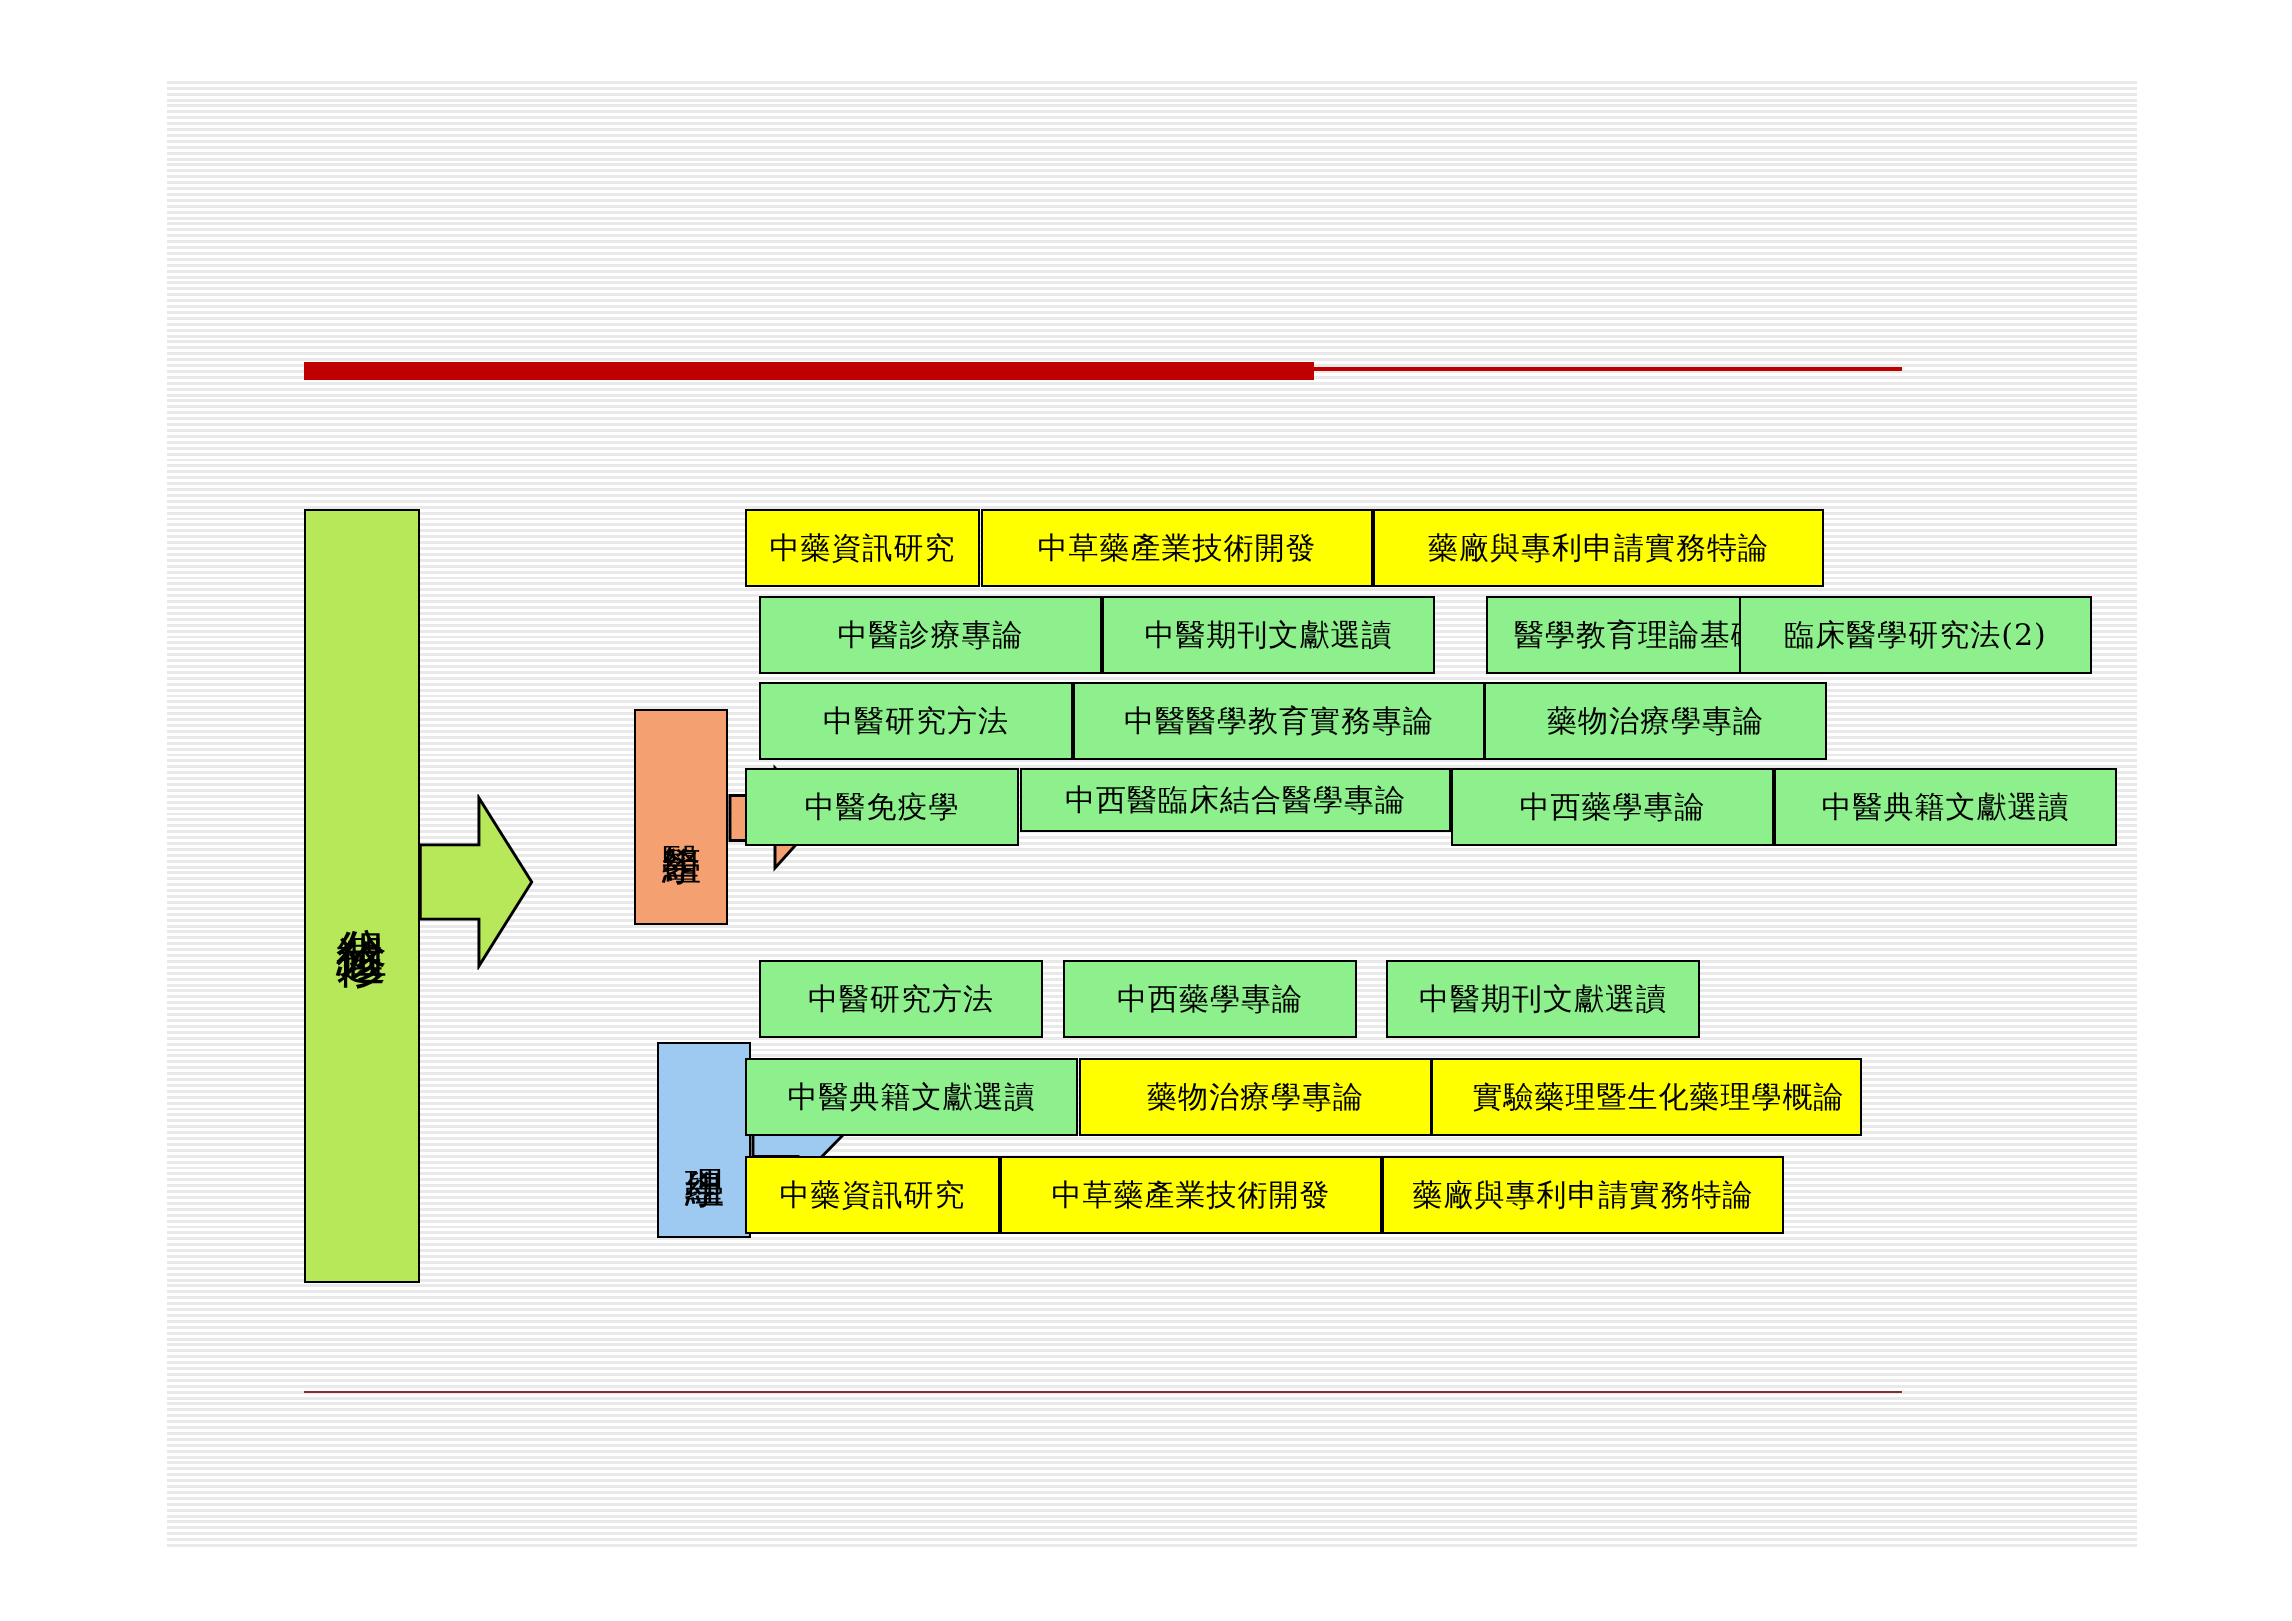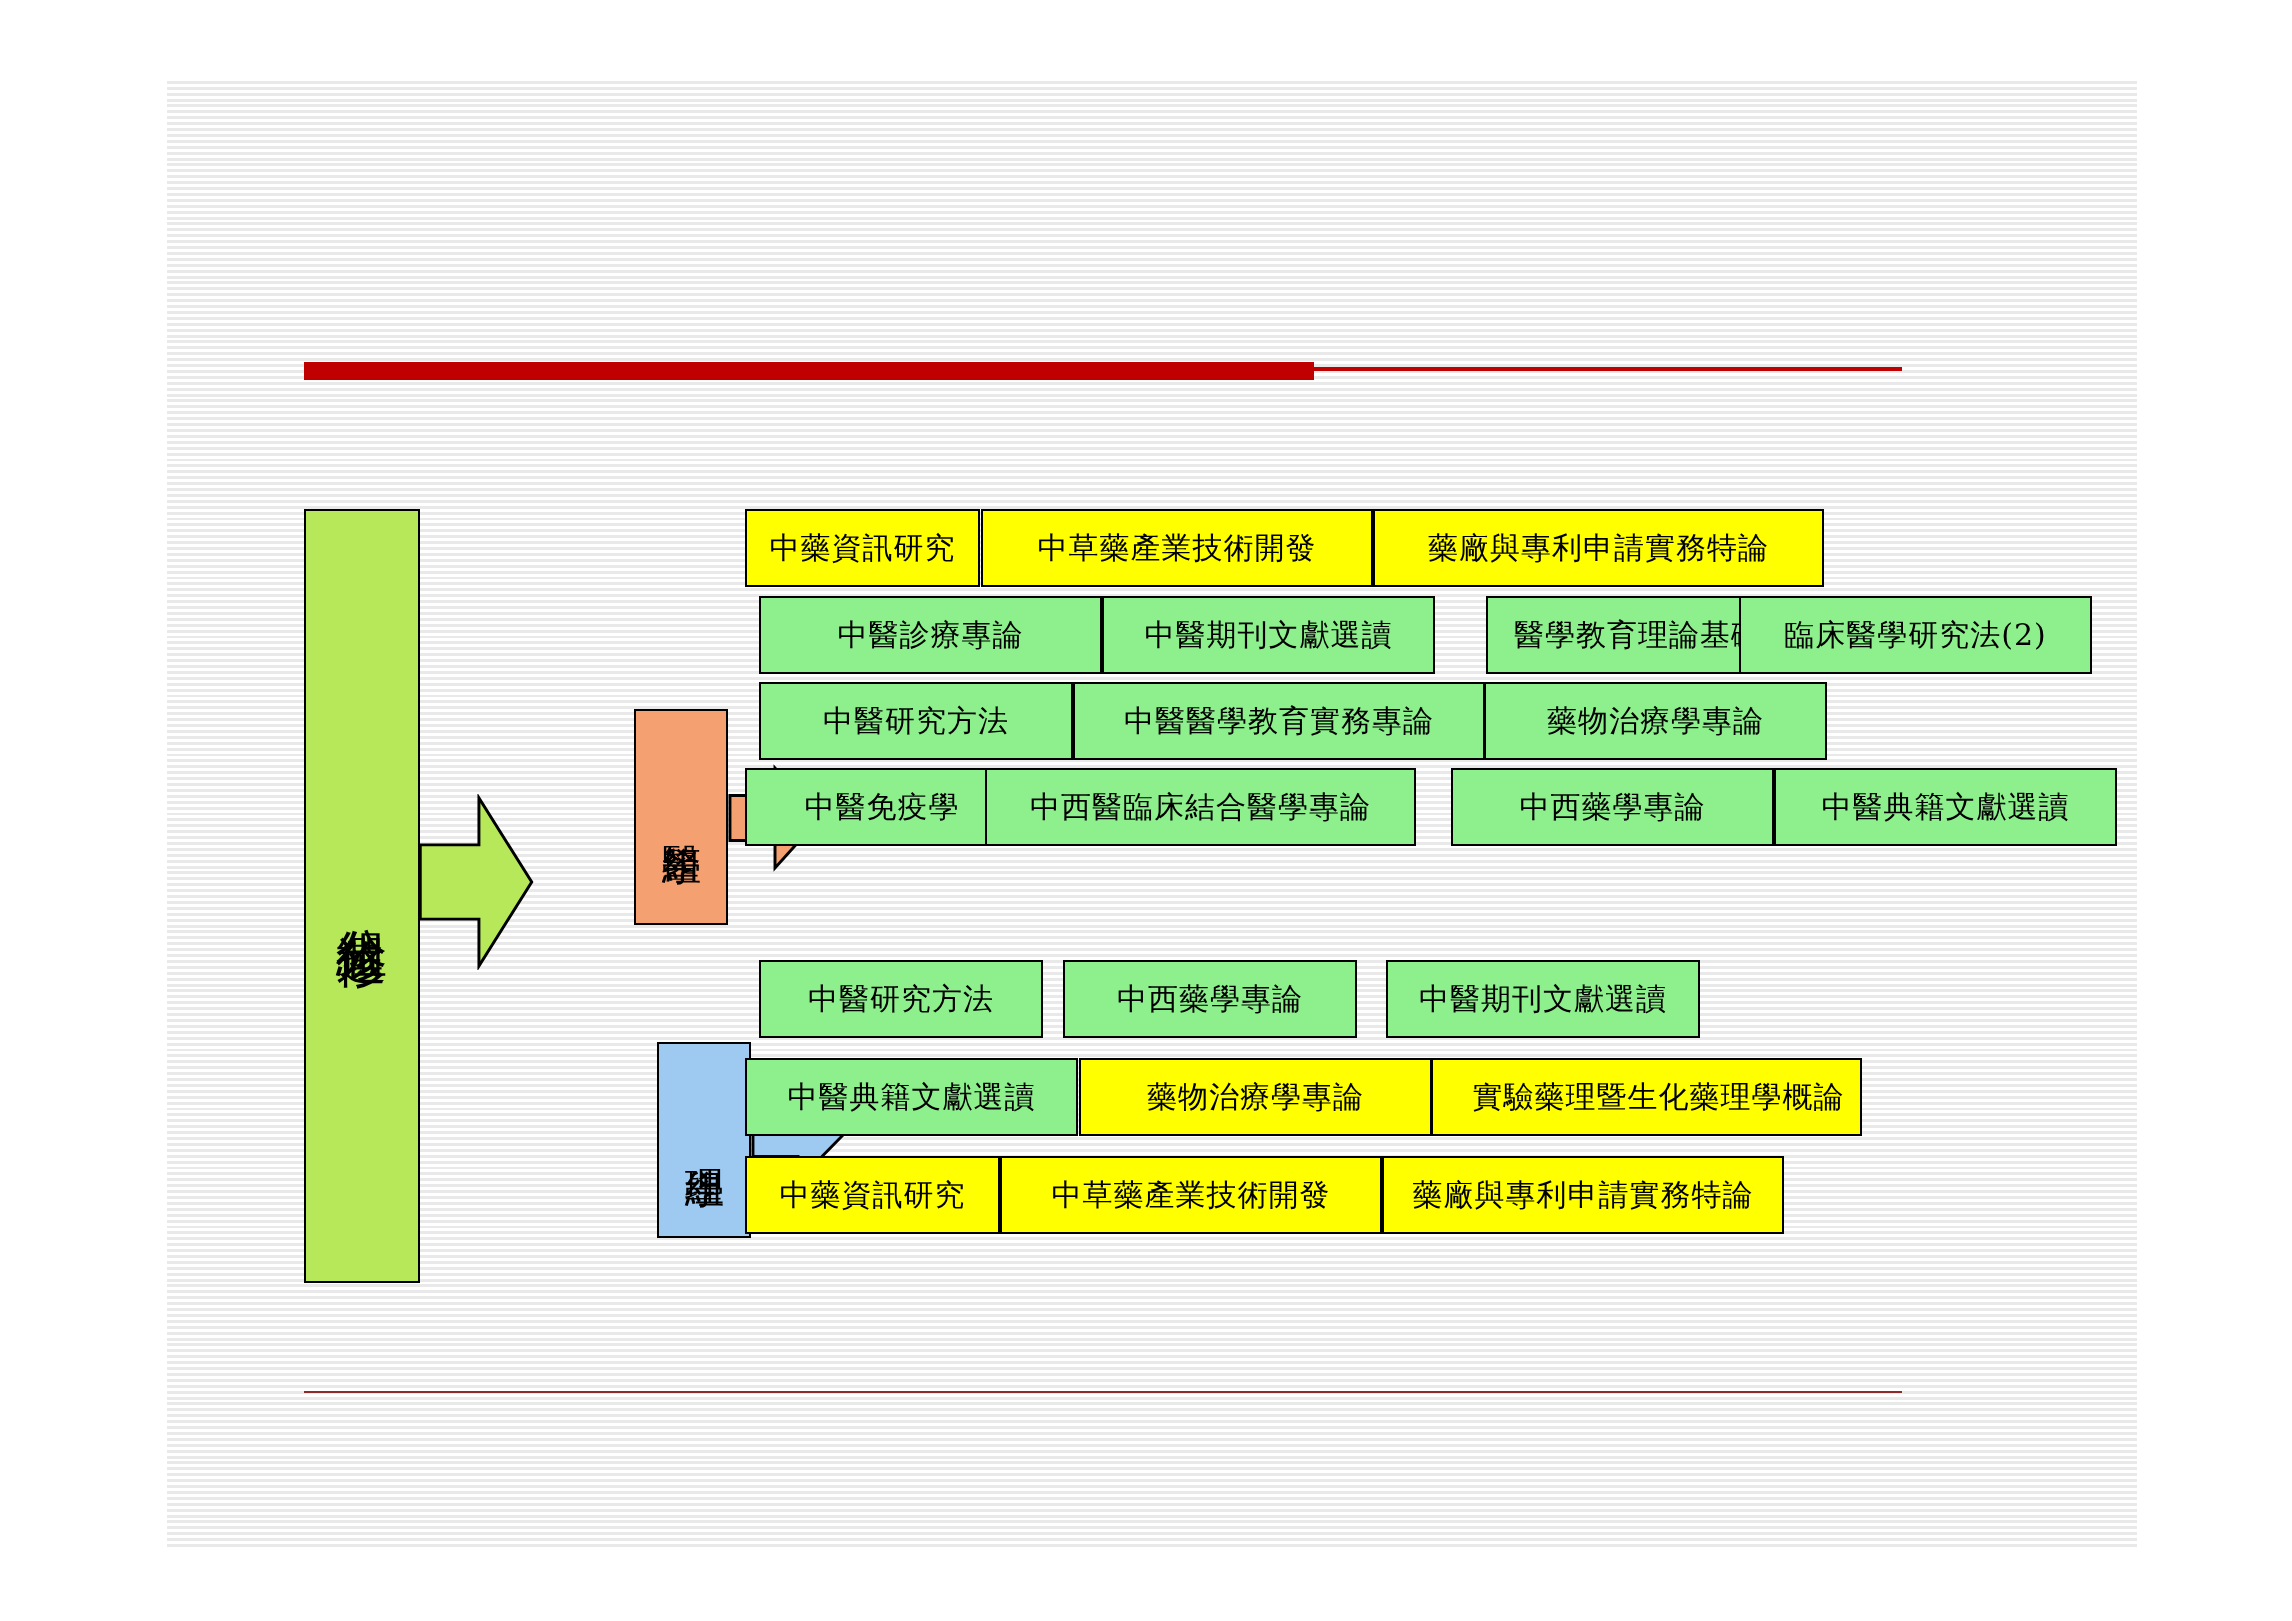--- a/index.html
+++ b/index.html
@@ -216,21 +216,21 @@
       <div class="course yellow" style="left: 814px; top: 431px; width: 392px; height: 78px;">中草藥產業技術開發</div>
       <div class="course yellow" style="left: 1206px; top: 431px; width: 451px; height: 78px;">藥廠與專利申請實務特論</div>
       <div class="course green" style="left: 592px; top: 518px; width: 343px; height: 78px;">中醫診療專論</div>
       <div class="course green" style="left: 935px; top: 518px; width: 333px; height: 78px;">中醫期刊文獻選讀</div>
       <div class="course green" style="left: 1319px; top: 518px; width: 304px; height: 78px;">醫學教育理論基礎</div>
       <div class="course green" style="left: 1572px; top: 518px; width: 353px; height: 78px;">臨床醫學研究法(2)</div>
       <div class="course green" style="left: 592px; top: 604px; width: 314px; height: 78px;">中醫研究方法</div>
       <div class="course green" style="left: 906px; top: 604px; width: 412px; height: 78px;">中醫醫學教育實務專論</div>
       <div class="course green" style="left: 1317px; top: 604px; width: 343px; height: 78px;">藥物治療學專論</div>
       <div class="course green" style="left: 578px; top: 690px; width: 274px; height: 78px;">中醫免疫學</div>
-      <div class="course green" style="left: 818px; top: 690px; width: 431px; height: 78px;">中西醫臨床結合醫學專論</div>
+      <div class="course green" style="left: 853px; top: 690px; width: 431px; height: 64px;">中西醫臨床結合醫學專論</div>
       <div class="course green" style="left: 1284px; top: 690px; width: 323px; height: 78px;">中西藥學專論</div>
       <div class="course green" style="left: 1607px; top: 690px; width: 343px; height: 78px;">中醫典籍文獻選讀</div>
       <div class="course green" style="left: 592px; top: 882px; width: 284px; height: 78px;">中醫研究方法</div>
       <div class="course green" style="left: 896px; top: 882px; width: 294px; height: 78px;">中西藥學專論</div>
       <div class="course green" style="left: 1219px; top: 882px; width: 314px; height: 78px;">中醫期刊文獻選讀</div>
       <div class="course green" style="left: 578px; top: 980px; width: 333px; height: 78px;">中醫典籍文獻選讀</div>
       <div class="course yellow" style="left: 912px; top: 980px; width: 353px; height: 78px;">藥物治療學專論</div>
       <div class="course yellow" style="left: 1264px; top: 980px; width: 431px; height: 78px; padding-left: 24px;">實驗藥理暨生化藥理學概論</div>
       <div class="course yellow" style="left: 578px; top: 1078px; width: 255px; height: 78px;">中藥資訊研究</div>
       <div class="course yellow" style="left: 833px; top: 1078px; width: 382px; height: 78px;">中草藥產業技術開發</div>

